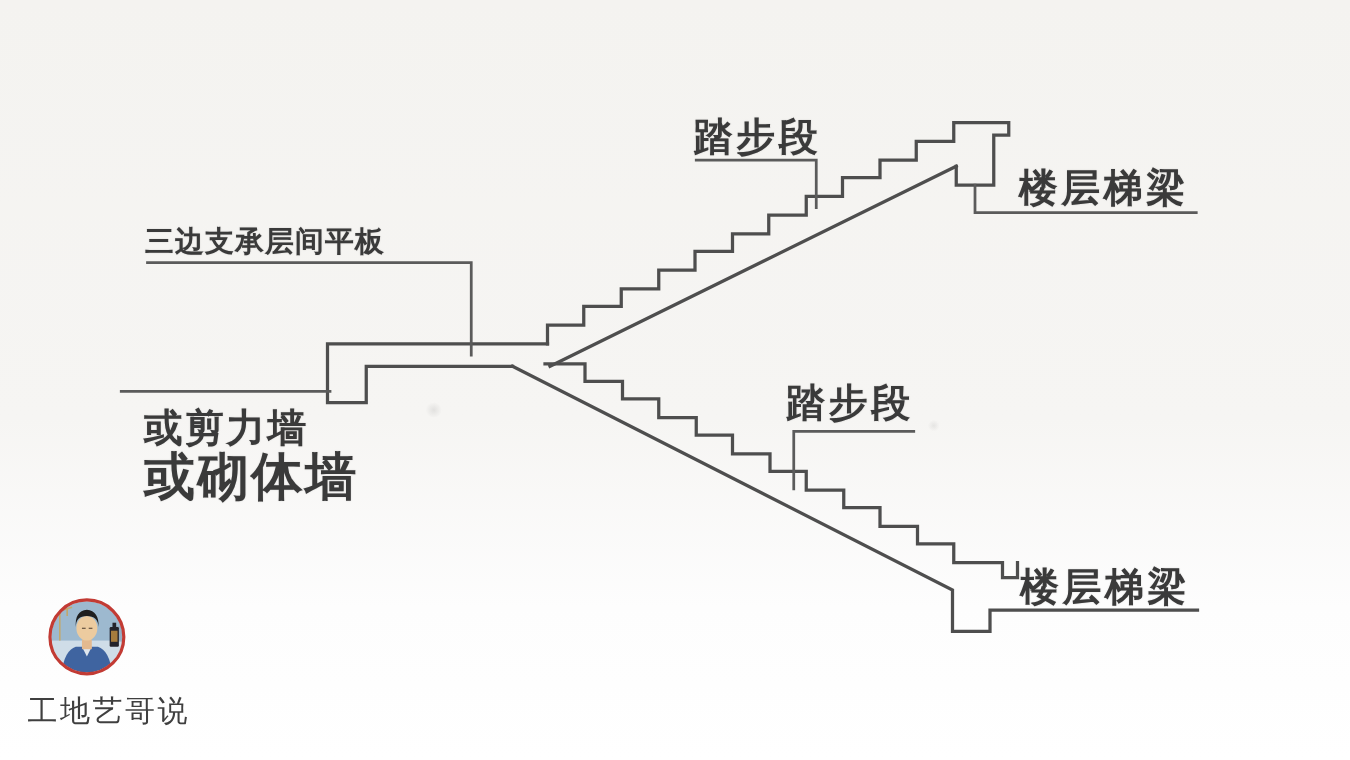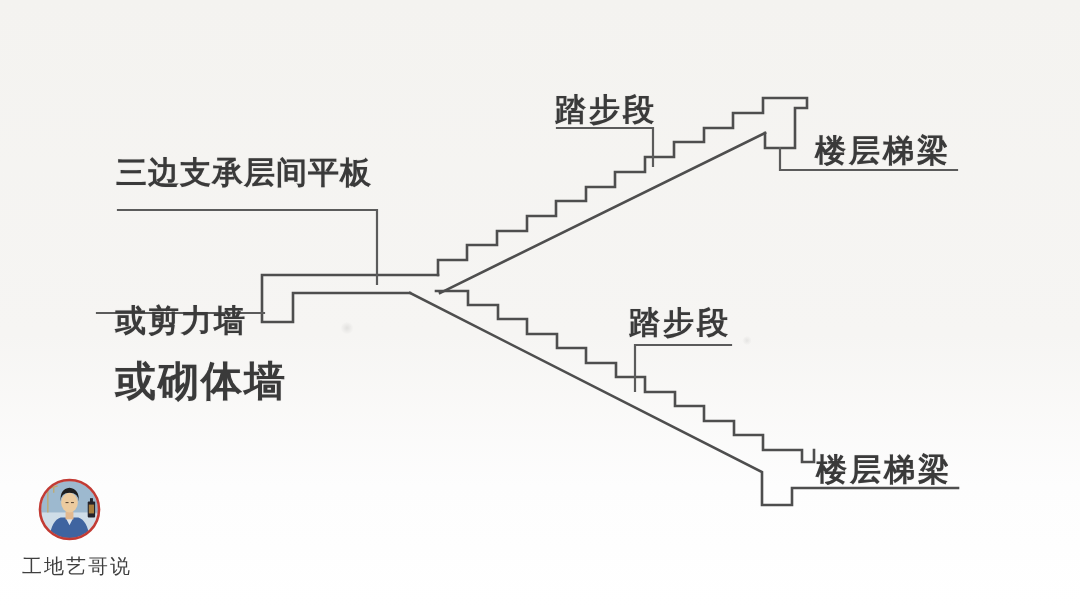--- a/index.html
+++ b/index.html
@@ -11,31 +11,31 @@
     font-family:"Liberation Serif","DejaVu Serif",serif;
   }
   .diagram-svg{position:absolute;left:0;top:0;}
   .lbl{
     position:absolute;
     color:#3a3a3a;
     white-space:nowrap;
     font-weight:bold;
     text-shadow:0 0 1px rgba(90,90,90,.35);
   }
-  .lbl-slab      {left:116px;top:152px;font-size:31px;letter-spacing:1px;}
+  .lbl-slab      {left:116px;top:178px;font-size:23px;letter-spacing:1px;}
   .lbl-jb1       {left:118px;top:276px;font-size:31px;letter-spacing:2px;}
-  .lbl-jb2       {left:115px;top:300px;font-size:31px;letter-spacing:2px;}
+  .lbl-jb2       {left:115px;top:322px;font-size:31px;letter-spacing:2px;}
   .lbl-jb3       {left:115px;top:354px;font-size:41px;letter-spacing:2px;}
   .lbl-tread-top {left:555px;top:89px; font-size:31px;letter-spacing:3px;}
   .lbl-beam-top  {left:815px;top:130px;font-size:31px;letter-spacing:3px;}
   .lbl-tread-bot {left:629px;top:302px;font-size:31px;letter-spacing:3px;}
   .lbl-beam-bot  {left:816px;top:449px;font-size:31px;letter-spacing:3px;}
   .watermark{
     position:absolute;left:22px;top:553px;
-    font-size:20px;color:#3f3f3f;letter-spacing:2px;
+    font-size:24px;color:#3f3f3f;letter-spacing:2px;
     font-family:"Liberation Sans","DejaVu Sans",sans-serif;
   }
   .avatar{position:absolute;left:37px;top:477px;width:65px;height:65px;}
   .smudge{position:absolute;border-radius:50%;pointer-events:none;}
   .smudge.s1{left:340px;top:322px;width:14px;height:12px;background:radial-gradient(circle,rgba(80,80,80,.12),rgba(80,80,80,0) 70%);}
   .smudge.s2{left:742px;top:336px;width:10px;height:9px;background:radial-gradient(circle,rgba(80,80,80,.10),rgba(80,80,80,0) 70%);}
 </style>
 </head>
 <body>
 

